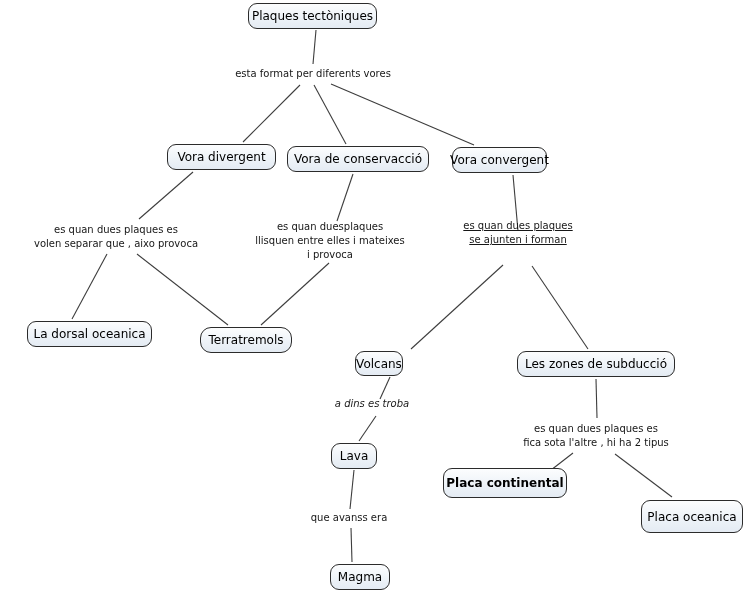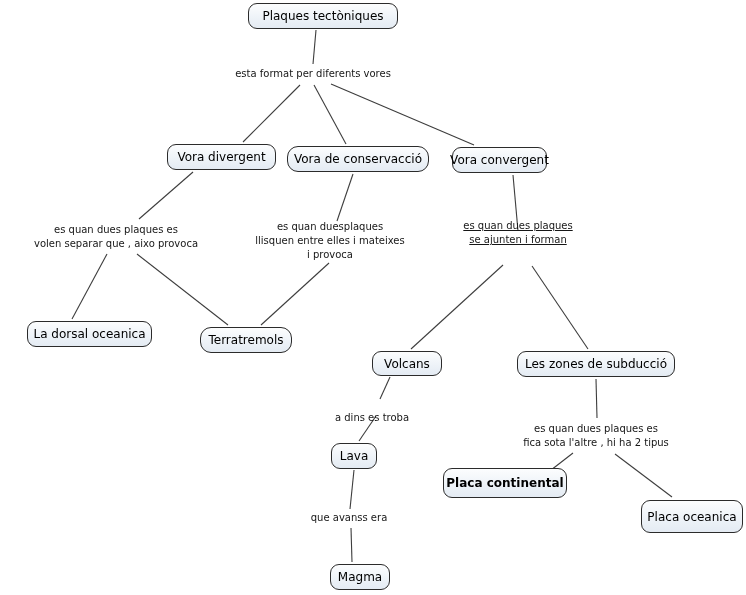--- a/index.html
+++ b/index.html
@@ -70,38 +70,38 @@
       <line x1="532" y1="266" x2="588" y2="349" stroke="#3d3d3d" stroke-width="1.1"></line>
       <line x1="390" y1="377" x2="380" y2="399" stroke="#3d3d3d" stroke-width="1.1"></line>
       <line x1="376" y1="416" x2="359" y2="441" stroke="#3d3d3d" stroke-width="1.1"></line>
       <line x1="354" y1="470" x2="350" y2="509" stroke="#3d3d3d" stroke-width="1.1"></line>
       <line x1="351" y1="528" x2="352" y2="562" stroke="#3d3d3d" stroke-width="1.1"></line>
       <line x1="596" y1="379" x2="597" y2="418" stroke="#3d3d3d" stroke-width="1.1"></line>
       <line x1="573" y1="453" x2="524" y2="491" stroke="#3d3d3d" stroke-width="1.1"></line>
       <line x1="615" y1="454" x2="672" y2="497" stroke="#3d3d3d" stroke-width="1.1"></line>
     </svg>
   <div id="node-layer">
-      <div class="node" style="left: 248px; top: 3px; width: 150px; height: 26px;">Plaques tectòniques</div>
+      <div class="node" style="left: 248px; top: 3px; width: 129px; height: 26px;">Plaques tectòniques</div>
       <div class="node" style="left: 167px; top: 144px; width: 109px; height: 26px;">Vora divergent</div>
-      <div class="node" style="left: 287px; top: 146px; width: 142px; height: 26px; border-radius: 11px;">Vora de conservacció</div>
+      <div class="node" style="left: 287px; top: 146px; width: 142px; height: 26px;">Vora de conservacció</div>
       <div class="node" style="left: 452px; top: 147px; width: 95px; height: 26px;">Vora convergent</div>
       <div class="node" style="left: 3px; top: 321px; width: 125px; height: 26px; margin-left: 24px;">La dorsal oceanica</div>
       <div class="node" style="left: 200px; top: 327px; width: 92px; height: 26px; border-radius: 11px;">Terratremols</div>
-      <div class="node" style="left: 372px; top: 351px; width: 70px; height: 25px;">Volcans</div>
+      <div class="node" style="left: 355px; top: 351px; width: 48px; height: 25px;">Volcans</div>
       <div class="node" style="left: 517px; top: 351px; width: 158px; height: 26px;">Les zones de subducció</div>
       <div class="node" style="left: 331px; top: 443px; width: 46px; height: 26px;">Lava</div>
       <div class="node" style="left: 443px; top: 468px; width: 124px; height: 30px; font-weight: bold;">Placa continental</div>
       <div class="node" style="left: 641px; top: 500px; width: 102px; height: 33px;">Placa oceanica</div>
       <div class="node" style="left: 330px; top: 564px; width: 60px; height: 26px;">Magma</div>
       <div class="linking-phrase" style="left: 313px; top: 74px;">esta format per diferents vores</div>
       <div class="linking-phrase" style="left: 116px; top: 237px;">es quan dues plaques es
 volen separar que , aixo provoca</div>
       <div class="linking-phrase" style="left: 330px; top: 241px;">es quan duesplaques
 llisquen entre elles i mateixes
 i provoca</div>
       <div class="linking-phrase" style="left: 518px; top: 233px; text-decoration: underline;">es quan dues plaques
 se ajunten i forman</div>
-      <div class="linking-phrase" style="left: 372px; top: 418px;">a dins es troba</div>
+      <div class="linking-phrase" style="left: 372px; top: 404px; font-style: italic;">a dins es troba</div>
       <div class="linking-phrase" style="left: 596px; top: 436px;">es quan dues plaques es
 fica sota l'altre , hi ha 2 tipus</div>
       <div class="linking-phrase" style="left: 349px; top: 518px;">que avanss era</div>
     </div>
 </div>
 
 </body></html>

